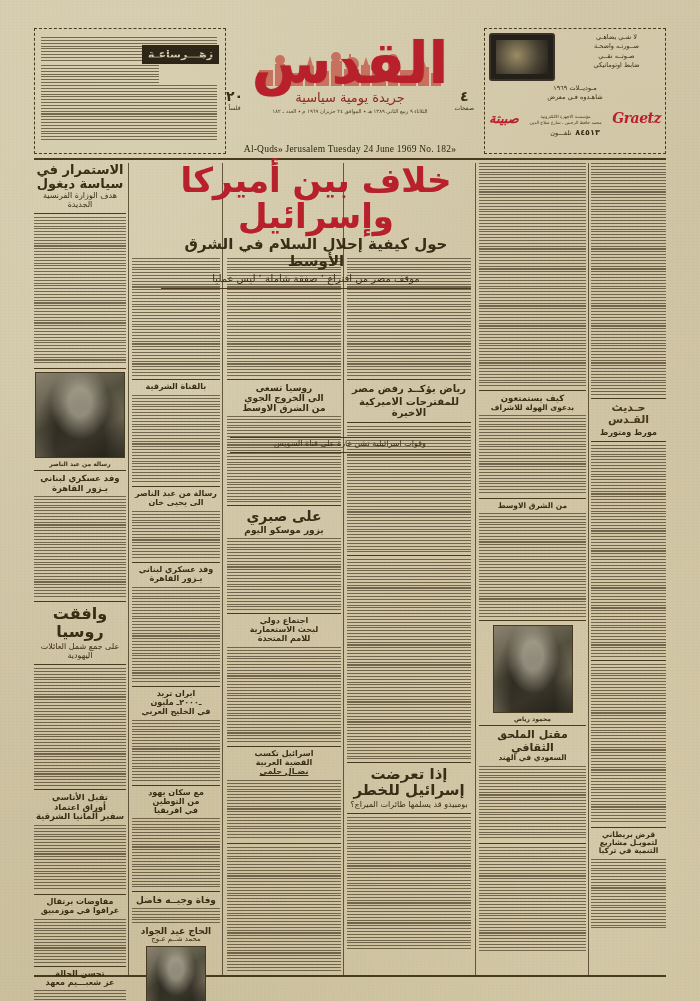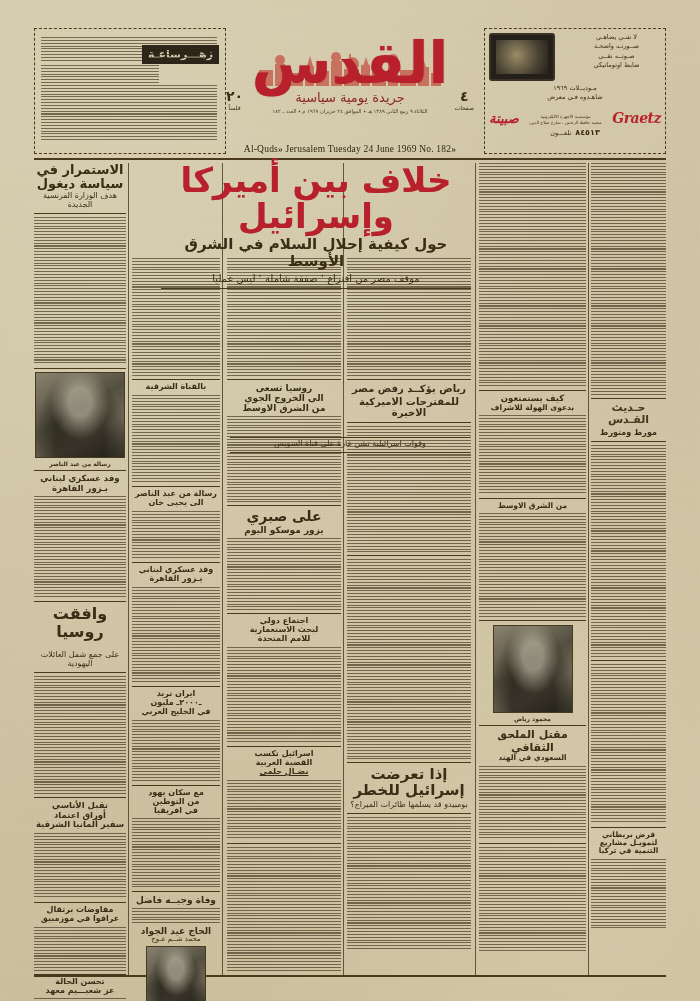--- a/index.html
+++ b/index.html
@@ -315,21 +315,21 @@
         <div class="rule" style="margin:3px 0;"></div>
 
         <div class="photo" style="width:88px;height:84px;margin:2px auto;"></div>
         <div class="cap" style="margin-top:2px;">رسالة من عبد الناصر</div>
         <div class="rule" style="margin:3px 0;"></div>
         <div class="hdr" style="font-size:8.5px;">وفد عسكري لبناني يـزور القاهرة</div>
         <div class="ar body-lines dense" style="height:102px;margin-top:3px;"></div>
         <div class="rule" style="margin:3px 0;"></div>
 
         <div class="hdr" style="font-size:16px;">وافقت روسيا</div>
-        <div class="hdr" style="font-size:8px;font-weight:400;margin-top:10px;">على جمع شمل العائلات اليهودية</div>
+        <div class="hdr" style="font-size:8px;font-weight:400;margin-top:2px;">على جمع شمل العائلات اليهودية</div>
         <div class="rule" style="margin:3px 0;"></div>
         <div class="ar body-lines dense" style="height:118px;"></div>
         <div class="rule" style="margin:3px 0;"></div>
         <div class="hdr" style="font-size:8.5px;">تقبل الأتاسي</div>
         <div class="hdr" style="font-size:8.5px;">أوراق اعتماد</div>
         <div class="hdr" style="font-size:8.5px;">سفير ألمانيا الشرقية</div>
         <div class="ar body-lines dense" style="height:66px;margin-top:3px;"></div>
         <div class="rule" style="margin:3px 0;"></div>
         <div class="hdr" style="font-size:8px;">مفاوضات برتقال</div>
         <div class="hdr" style="font-size:8px;">غرافوا في موزمبيق</div>

